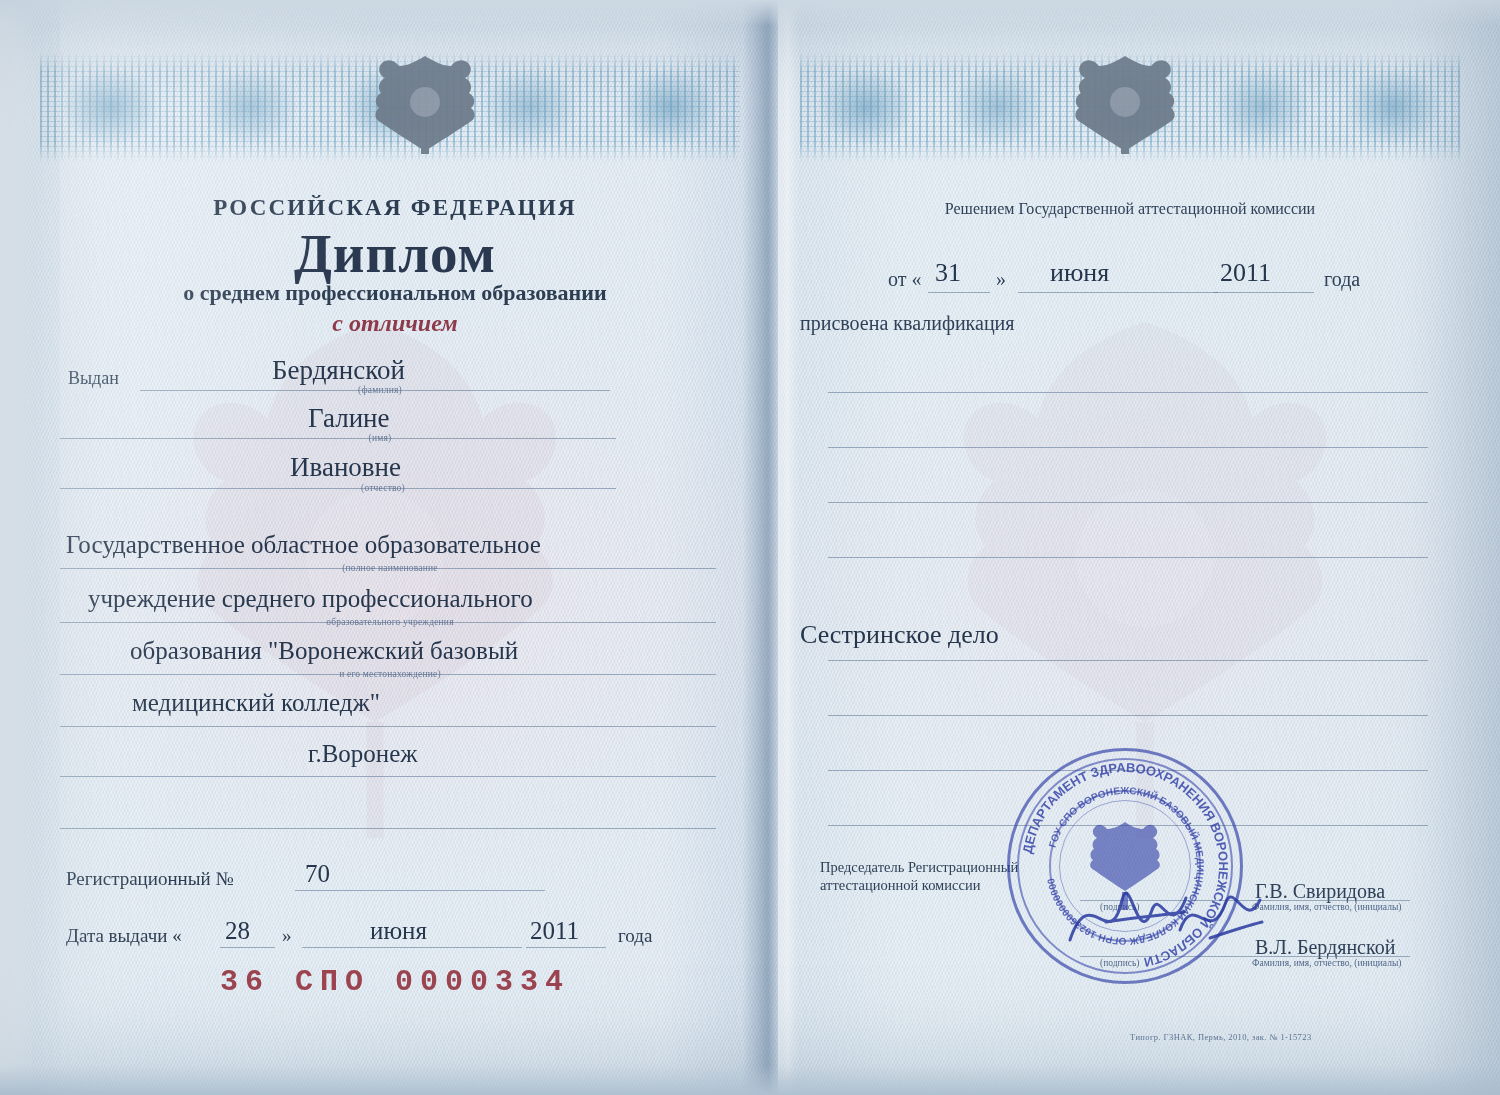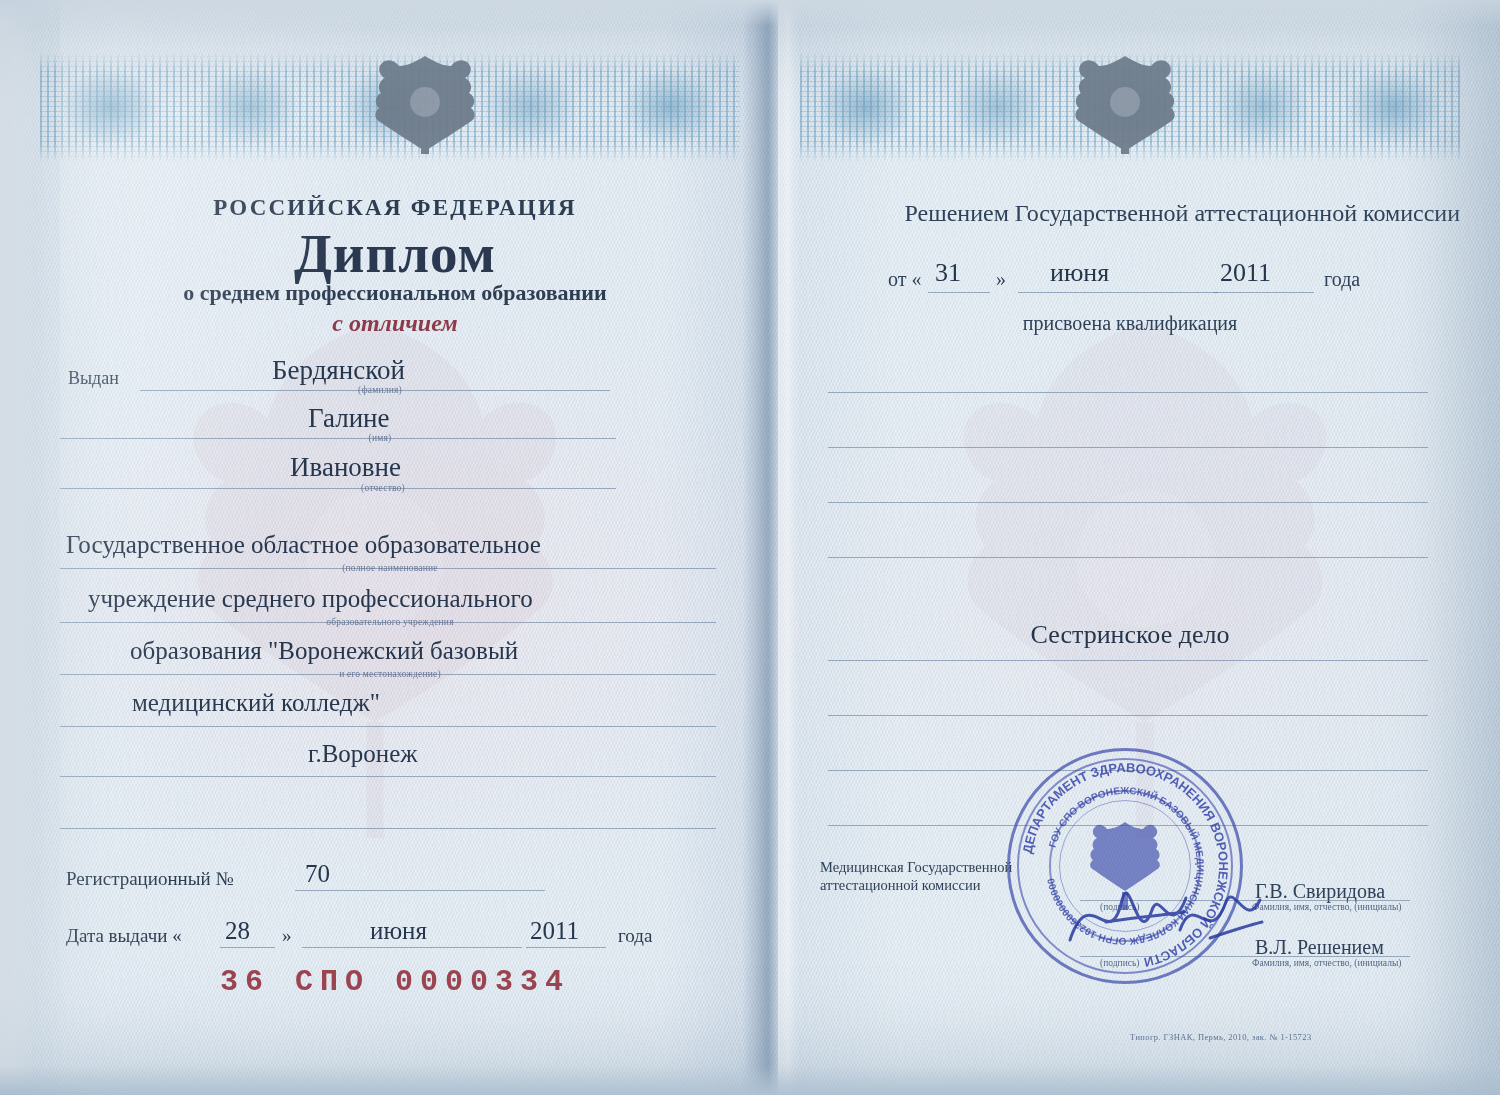--- a/index.html
+++ b/index.html
@@ -230,39 +230,38 @@
     letter-spacing: 7px;
     color: #9c4450;
     font-family: "Liberation Mono", monospace;
     font-weight: bold;
   }
 
   
   .r-head {
     position: absolute;
     top: 200px; left: 0; width: 660px;
-    text-align: right;
-    font-size: 24px;
+    text-align: center;
+    font-size: 16px;
     color: #2f4158;
   }
   .r-text {
     position: absolute;
     font-size: 20px;
     color: #2f4158;
   }
   .r-value {
     position: absolute;
     font-size: 26px;
     color: #25354b;
     white-space: nowrap;
   }
   .r-center {
     position: absolute;
     left: 0; width: 660px;
-    text-align: center;
   }
 
   
   .sig-label {
     position: absolute;
     font-size: 14.5px;
     color: #2f4158;
     line-height: 1.25;
   }
   .sig-name {
@@ -461,29 +460,29 @@
 
 
     <div class="rule" style="left:28px; top:660px; width:600px;"></div>
     <div class="r-center r-value" style="top:620px;">Сестринское дело</div>
 
     <div class="rule" style="left:28px; top:715px; width:600px;"></div>
     <div class="rule" style="left:28px; top:770px; width:600px;"></div>
     <div class="rule" style="left:28px; top:825px; width:600px;"></div>
 
     <div class="sig-label" style="left:20px; top:858px; width:260px;">
-      <span>Медицинская Государственной</span><br>
+      <span>Председатель Регистрационный</span><br>
       <span>аттестационной комиссии</span>
     </div>
     <div class="sig-name" style="left:455px; top:880px;">Г.В. Свиридова</div>
     <div class="rule" style="left:280px; top:900px; width:330px;"></div>
     <div class="sig-caption" style="left:300px; top:902px;">(подпись)</div>
     <div class="sig-caption" style="left:452px; top:902px;">Фамилия, имя, отчество, (инициалы)</div>
 
-    <div class="sig-name" style="left:455px; top:936px;">В.Л. Решением</div>
+    <div class="sig-name" style="left:455px; top:936px;">В.Л. Бердянской</div>
     <div class="rule" style="left:280px; top:956px; width:330px;"></div>
     <div class="sig-caption" style="left:300px; top:958px;">(подпись)</div>
     <div class="sig-caption" style="left:452px; top:958px;">Фамилия, имя, отчество, (инициалы)</div>
   </div>
 
   <div class="stamp">
     <div class="ring"></div>
     <div class="ring2"></div>
     <div class="ring3"></div>
     <div class="ring4"></div>

